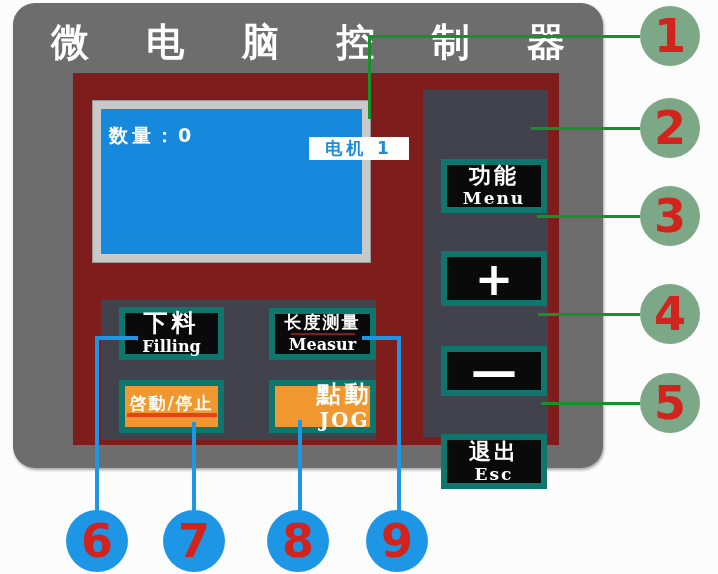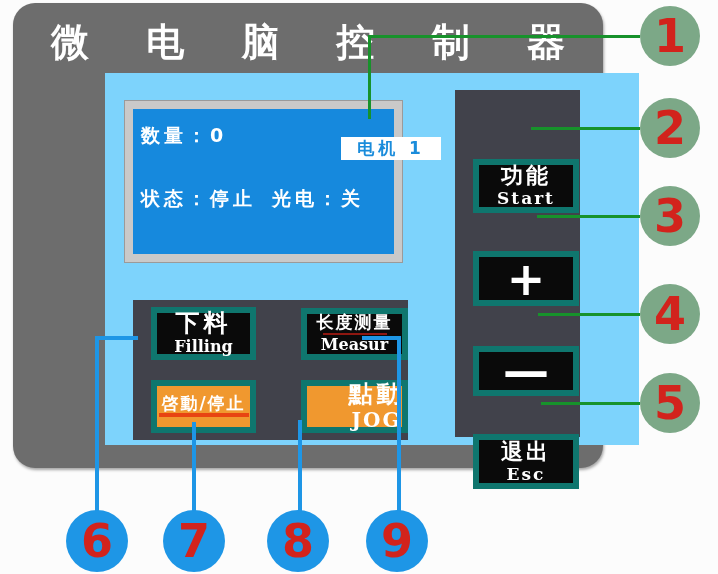--- a/index.html
+++ b/index.html
@@ -16,22 +16,22 @@
     box-shadow:1px 2px 3px rgba(0,0,0,.35);
   }
   .title{
     position:absolute;left:0;top:14px;width:100%;
     text-align:center;color:#ffffff;font-size:38px;font-weight:bold;
     letter-spacing:22px;text-indent:22px;white-space:nowrap;
   }
 
   
   .inner{
-    position:absolute;left:92px;top:70px;width:534px;height:372px;
-    background:#7dd3fc;
+    position:absolute;left:60px;top:70px;width:486px;height:372px;
+    background:#7f1d1d;
   }
 
   
   .lcd-frame{
     position:absolute;left:19px;top:27px;width:279px;height:163px;
     background:#c9c9c9;box-sizing:border-box;border:1px solid #9a9a9a;
   }
   .lcd-screen{
     position:absolute;left:8px;top:8px;right:8px;bottom:8px;
     background:#1689dd;color:#ffffff;font-weight:bold;
@@ -112,32 +112,29 @@
     <div class="title">微 电 脑 控 制 器</div>
 
     <div class="inner">
 
       <div class="lcd-frame">
         <div class="lcd-screen">
           <div class="lcd-line lcd-l1">
             <span>数量：</span><span>0</span>
           </div>
           <div class="motor-badge">电机 1</div>
-          <div class="lcd-line lcd-l3">
-            <span>状态：</span><span>停止</span><span class="lcd-sp"></span><span>光电：</span><span>关</span>
-          </div>
         </div>
       </div>
 
       <div class="keycol"></div>
 
       <div class="btn btn-menu">
         <span class="cn cn-22">功能</span>
         <span class="ul ul-menu"></span>
-        <span class="en en-17">Start</span>
+        <span class="en en-17">Menu</span>
       </div>
 
       <div class="btn btn-plus">
         <span class="glyph">+</span>
       </div>
 
       <div class="btn btn-minus">
         <span class="glyph">—</span>
       </div>
 

